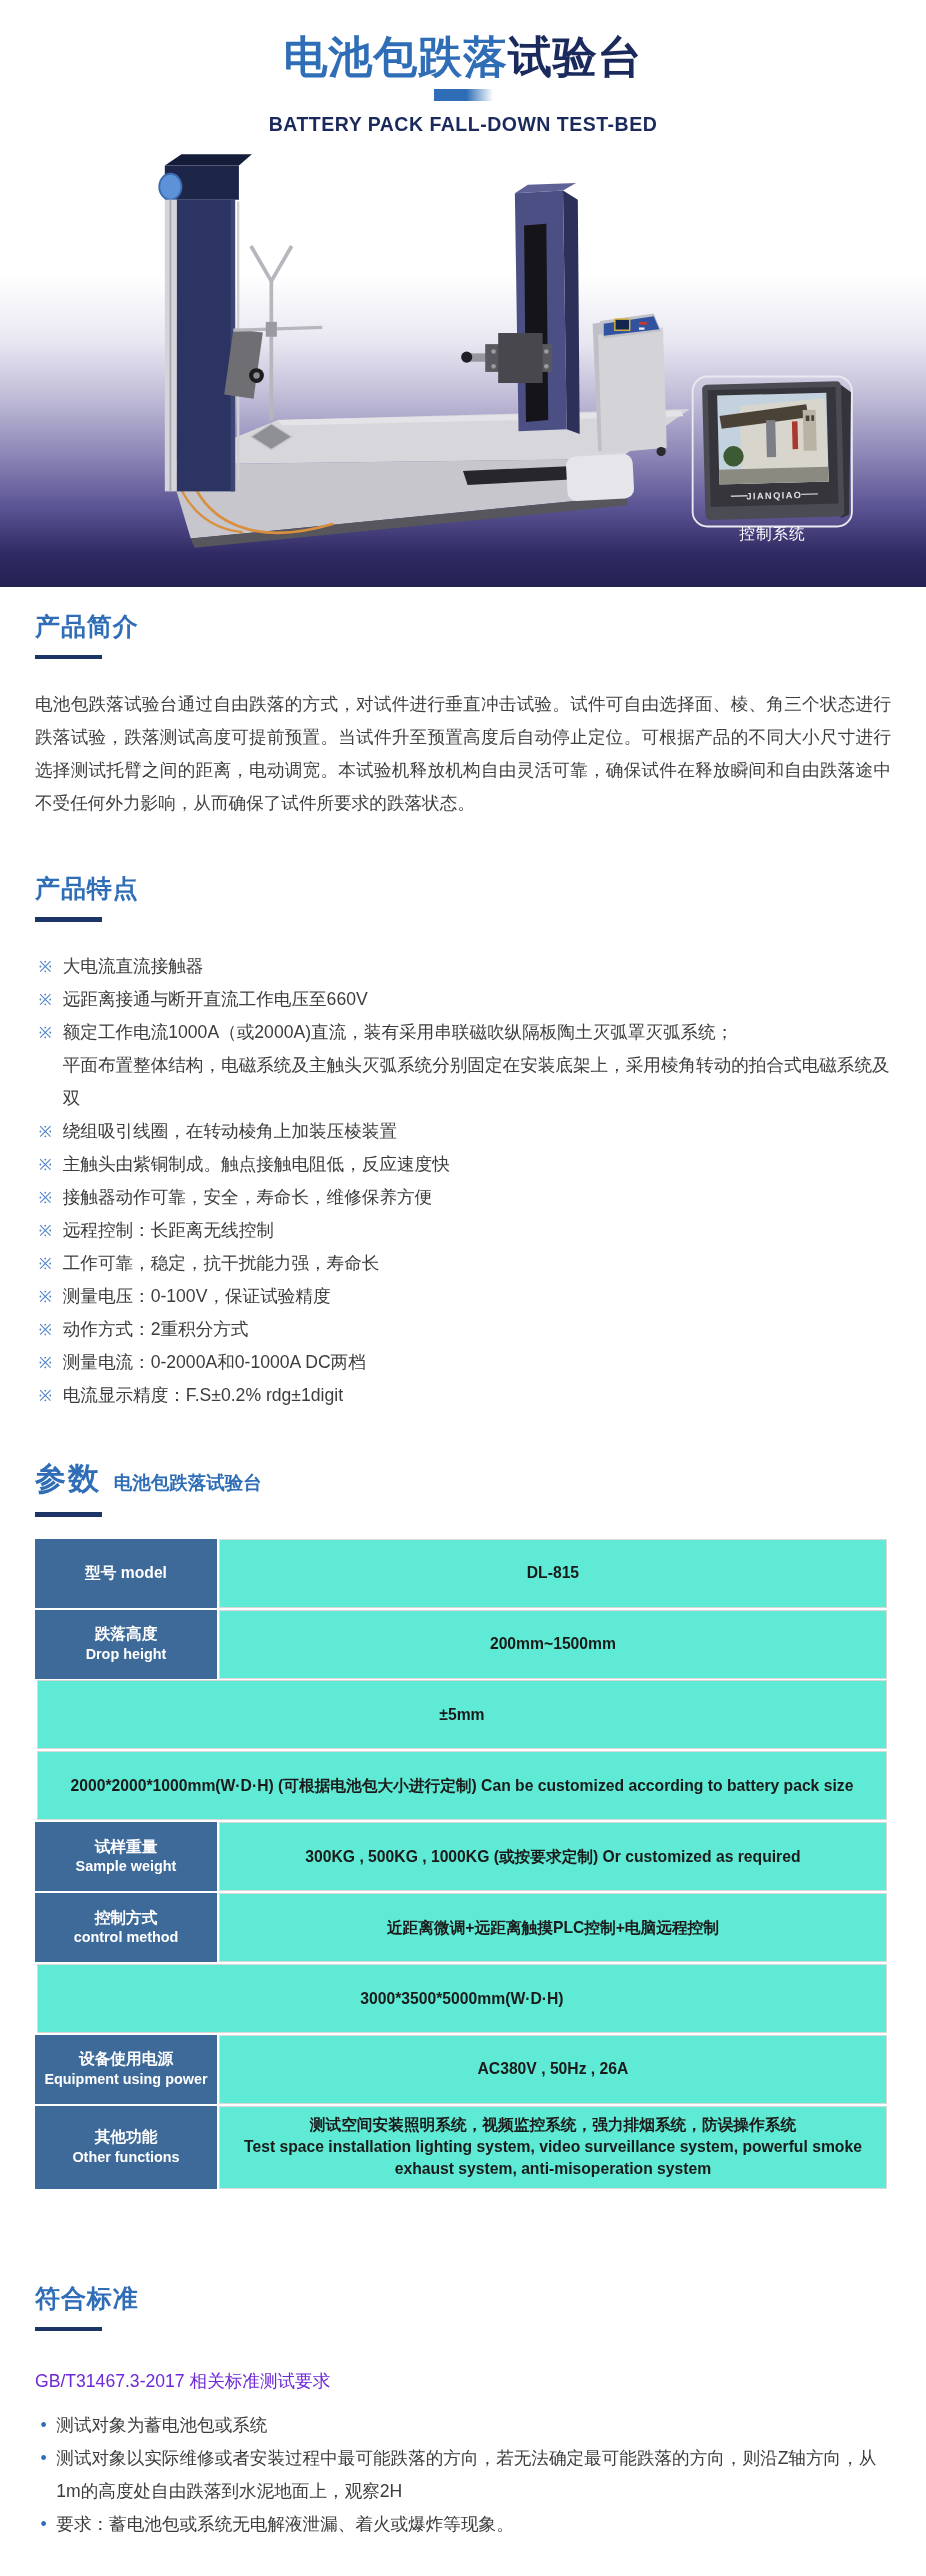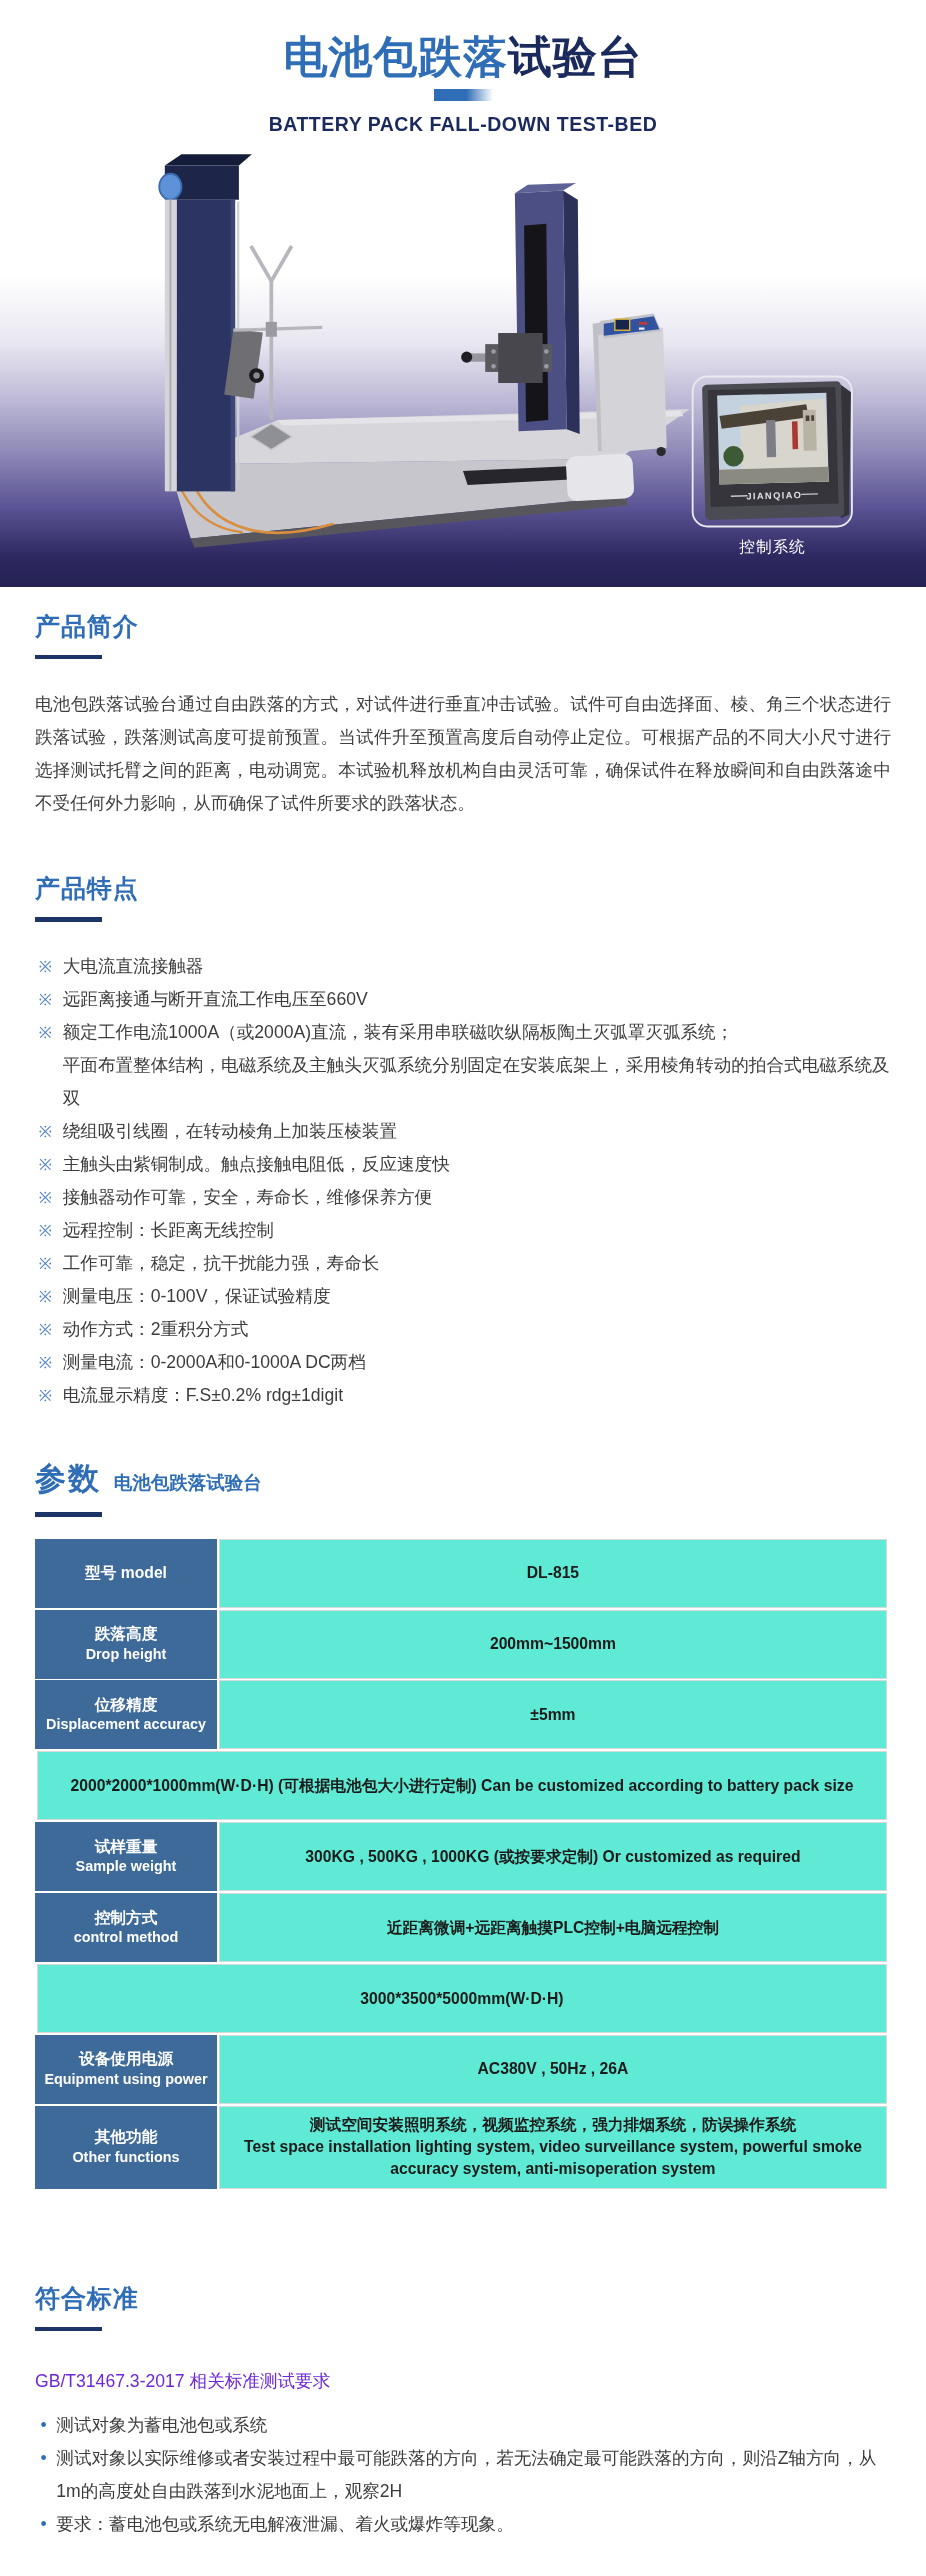--- a/index.html
+++ b/index.html
@@ -12,21 +12,21 @@
   .header{padding-top:33px;text-align:center;}
   .main-title{margin:0;font-size:44px;line-height:48px;font-weight:900;letter-spacing:0.9px;color:#1b2a5c;}
   .main-title .hl{color:#2f6eb6;}
   .grad-bar{width:59px;height:12px;margin:8.3px auto 0;
     background:linear-gradient(90deg,#2f6eb6 0%,#2f6eb6 55%,rgba(47,110,182,0) 100%);}
   .sub-title{margin:12px 0 0;font-size:19.5px;font-weight:800;color:#1b2a5c;letter-spacing:0.5px;}
   
   .hero{position:relative;width:926px;height:445px;margin-top:5.6px;
     background:linear-gradient(180deg,#ffffff 0%,#ffffff 30%,#e8e7f1 45%,#bdb9d6 58%,#8d88b6 70%,#5b5495 82%,#2e2961 93%,#242153 100%);}
   .hero svg{position:absolute;left:0;top:0;}
-  .hero-caption{position:absolute;left:693px;top:395px;width:159px;text-align:center;
+  .hero-caption{position:absolute;left:693px;top:382px;width:159px;text-align:center;
     color:#ffffff;font-size:15.7px;letter-spacing:0.9px;}
   
   .section{padding:0 35px;}
   .sec-title{margin:0;font-size:25px;font-weight:900;color:#2f6eb6;letter-spacing:0.9px;}
   .sec-underline{width:67px;height:4.6px;background:#1c3566;margin-top:12px;}
   .intro{margin-top:23px;}
   .intro-text{margin:29px 0 4px;font-size:17.6px;line-height:33px;color:#3f3f3f;text-align:justify;}
   .features{margin-top:52px;}
   .feature-list{list-style:none;margin:28px 0 0;padding:0 0 0 3.7px;}
   .feature-list li{position:relative;padding-left:24px;line-height:33px;font-size:17.6px;color:#3c3c3c;}
@@ -195,24 +195,20 @@
       <div class="spec-label">
           <span class="cn">跌落高度</span>
           <span class="en">Drop height</span>
         </div>
       <div class="spec-value">
           <span>200mm~1500mm</span>
           <span></span>
         </div>
     </div>
     <div class="spec-row">
-      <div class="spec-label">
-          <span class="cn">位移精度</span>
-          <span class="en">Displacement accuracy</span>
-        </div>
       <div class="spec-value">
           <span>±5mm</span>
           <span></span>
         </div>
     </div>
     <div class="spec-row">
       <div class="spec-value">
           <span>2000*2000*1000mm(W·D·H) (可根据电池包大小进行定制) Can be customized according to battery pack size</span>
           <span></span>
         </div>
@@ -253,21 +249,21 @@
           <span></span>
         </div>
     </div>
     <div class="spec-row">
       <div class="spec-label">
           <span class="cn">其他功能</span>
           <span class="en">Other functions</span>
         </div>
       <div class="spec-value">
           <span>测试空间安装照明系统，视频监控系统，强力排烟系统，防误操作系统</span>
-          <span>Test space installation lighting system, video surveillance system, powerful smoke accuracy system, anti-misoperation system</span>
+          <span>Test space installation lighting system, video surveillance system, powerful smoke exhaust system, anti-misoperation system</span>
         </div>
     </div>
   </div>
 </div>
 
 <div class="section standards">
   <h3 class="sec-title">符合标准</h3>
   <div class="sec-underline"></div>
   <p class="standards-intro">GB/T31467.3-2017  相关标准测试要求</p>
   <ul class="standards-list">

